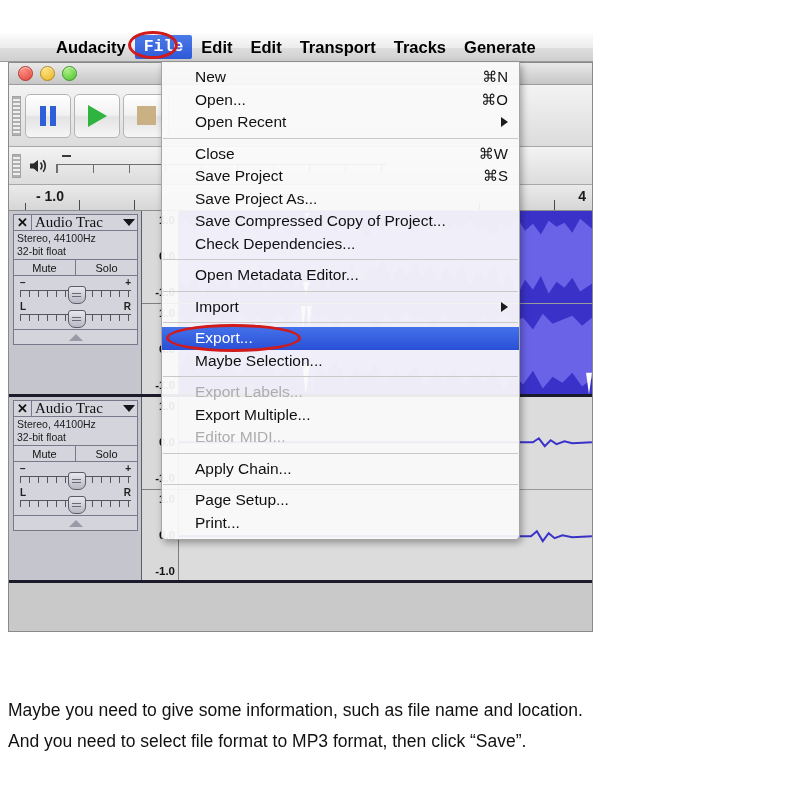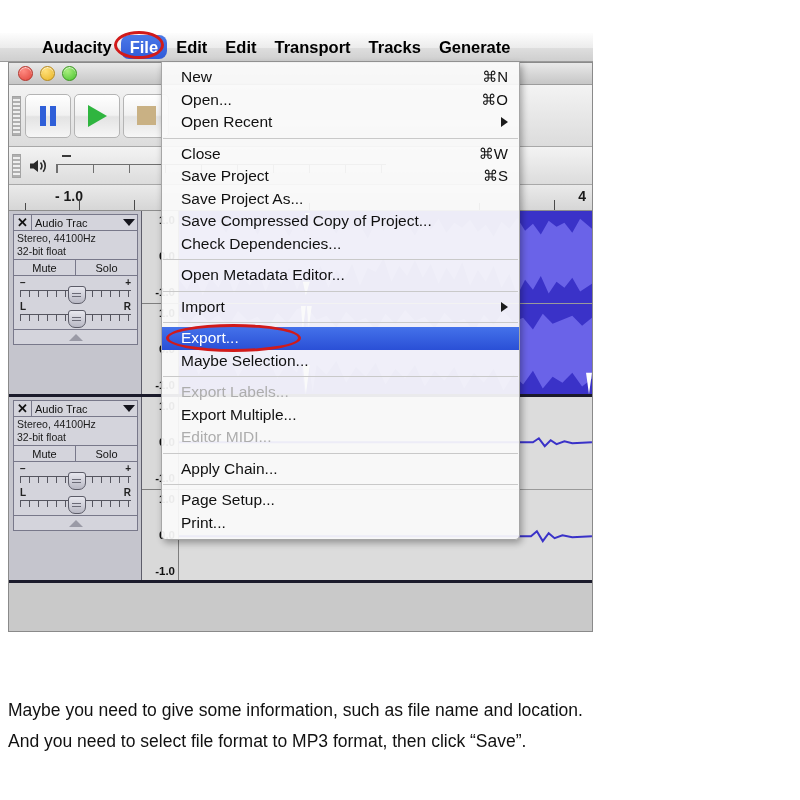--- a/index.html
+++ b/index.html
@@ -15,24 +15,24 @@
     position:absolute;left:0;top:33px;width:593px;height:29px;
     background:linear-gradient(to bottom,#fdfdfd 0%,#ececec 52%,#dedede 53%,#cfcfcf 100%);
     border-bottom:1px solid #9a9a9a;
     display:flex;align-items:center;box-sizing:border-box;
   }
   .mb-item{
     font-size:16.5px;font-weight:bold;color:#000;
     padding:2px 9px;line-height:20px;white-space:nowrap;
     font-family:"Liberation Sans", sans-serif;
   }
-  .mb-app{padding-left:42px;}
+  .mb-app{padding-left:56px;}
   .mb-item.active{
     background:linear-gradient(to bottom,#4b7ae8 0%,#2f59d8 100%);
-    color:#ffffff;border-radius:8px;position:relative;
+    color:#ffffff;border-radius:2px;position:relative;font-family:Liberation Mono, monospace;
   }
   .redring{
     position:absolute;border:3px solid #d11a1a;border-radius:50%;
     pointer-events:none;box-sizing:border-box;
   }
   .ring-file{left:-7px;top:-4px;width:50px;height:28px;}
 
   
   .win{
     position:absolute;left:8px;top:62px;width:585px;height:570px;
@@ -100,21 +100,21 @@
   .track{display:flex;width:100%;border-bottom:3px solid #1b1b2b;box-sizing:border-box;}
   .tpanel{
     width:133px;flex:0 0 133px;background:#c5c5cd;
     border-right:1px solid #5d5d6a;box-sizing:border-box;
     padding:3px 3px 2px 4px;
   }
   .tp-row1{display:flex;align-items:center;height:17px;
     background:#d4d4dc;border:1px solid #78788a;box-sizing:border-box;}
   .tp-x{width:17px;height:100%;display:flex;align-items:center;justify-content:center;
     border-right:1px solid #78788a;font-size:13px;font-weight:bold;color:#111;line-height:1;}
-  .tp-name{flex:1;font-size:11px;color:#111;padding-left:3px;white-space:nowrap;overflow:hidden;}
+  .tp-name{flex:1;font-size:15px;color:#111;padding-left:3px;white-space:nowrap;overflow:hidden;font-family:Liberation Serif, serif;}
   .tp-caret{width:16px;display:flex;align-items:center;justify-content:center;}
   .tp-caret i{width:0;height:0;border-left:6px solid transparent;border-right:6px solid transparent;border-top:7px solid #15151d;display:block;}
   .tp-info{
     background:#d4d4dc;border:1px solid #78788a;border-top:none;box-sizing:border-box;
     padding:1px 3px 2px 3px;font-size:10.5px;color:#1b1b1b;line-height:12.5px;
   }
   .tp-ms{display:flex;border:1px solid #78788a;border-top:none;box-sizing:border-box;height:16px;}
   .tp-ms div{
     flex:1;display:flex;align-items:center;justify-content:center;
     font-size:11px;color:#111;background:#d4d4dc;
@@ -158,21 +158,21 @@
   .menu{
     position:absolute;left:161px;top:62px;width:359px;
     background:rgba(250,250,250,0.935);
     border:1px solid #a6a6a6;border-top:none;
     box-shadow:2px 3px 7px rgba(0,0,0,.33);
     box-sizing:border-box;padding:4px 0 5px 0;
     border-radius:0 0 5px 5px;
   }
   .mi{
     height:22.5px;display:flex;align-items:center;
-    padding:0 11px 0 19px;font-size:15.5px;color:#101010;
+    padding:0 11px 0 33px;font-size:15.5px;color:#101010;
     white-space:nowrap;position:relative;line-height:22.5px;
   }
   .mi .txt{flex:1;}
   .mi .key{font-size:15px;color:#111;margin-left:14px;}
   .mi.dim{color:#adadad;}
   .mi.sel{
     background:linear-gradient(to bottom,#4472ea 0%,#2a4fd6 100%);
     color:#ffffff;
   }
   .mi .arrow{
@@ -240,21 +240,21 @@
         </svg>
       </span>
       <span class="slider">
         <span class="minus"></span>
         <span class="baseline"></span>
         <span class="tickline"></span>
       </span>
     </div>
 
     <div class="ruler">
-      <span class="rlab" style="left:46px;text-align:right;">- 1.0</span>
+      <span class="rlab" style="left:27px;text-align:right;">- 1.0</span>
       <span class="rlab" style="right:6px;">4</span>
       <span class="rtick" style="left:16px;height:7px;"></span>
       <span class="rtick" style="left:70px;height:10px;"></span>
       <span class="rtick" style="left:125px;height:10px;"></span>
       <span class="rtick" style="left:300px;height:7px;"></span>
       <span class="rtick" style="left:470px;height:7px;"></span>
       <span class="rtick" style="left:545px;height:10px;"></span>
     </div>
 
     <div class="trackarea">

